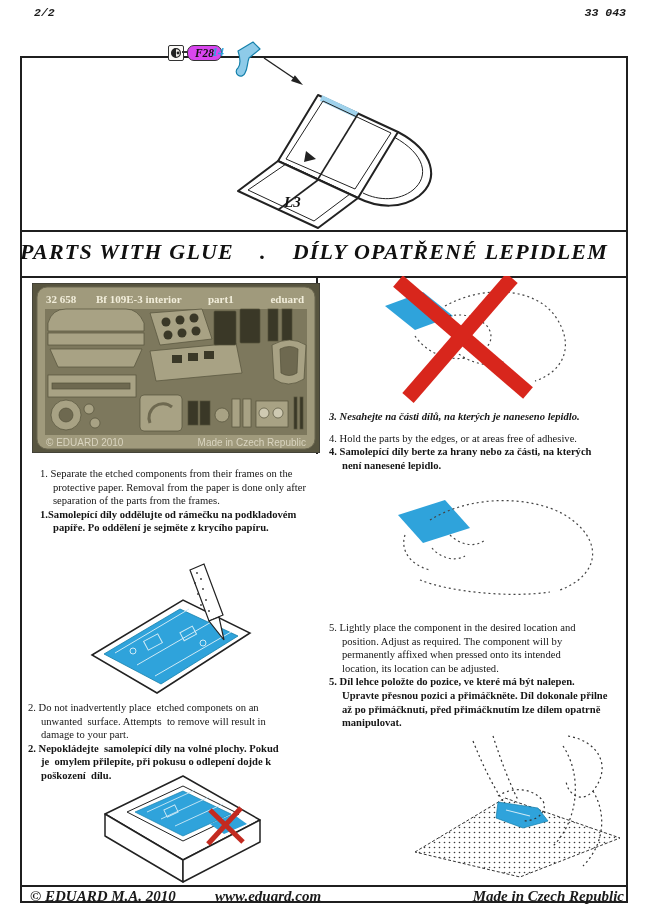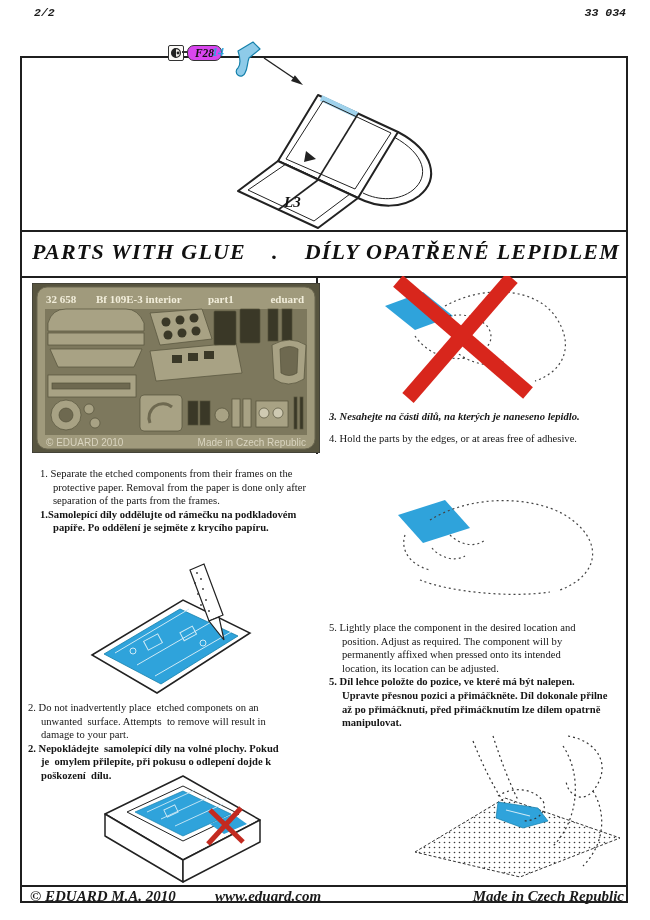--- a/index.html
+++ b/index.html
@@ -21,21 +21,21 @@
   svg text{font-family:"Liberation Serif", serif;}
   .photo-hd{font-weight:bold;font-size:11px;fill:#f2eedb;}
   .photo-ft{font-family:"Liberation Sans", sans-serif;font-size:10px;fill:#d9d4bf;}
 </style>
 </head>
 <body>
 
 <div id="sheet">
 
   <div class="abs hdr" style="left:34px;top:6px;">2/2</div>
-  <div class="abs hdr" style="right:24px;top:6px;">33 034</div>
+  <div class="abs hdr" style="right:24px;top:6px;">33 043</div>
 
   <div class="abs box" style="left:20px;top:56px;width:604px;height:843px;"></div>
   <div class="abs rule" style="left:20px;top:230px;width:608px;height:2px;"></div>
   <div class="abs rule" style="left:20px;top:276px;width:608px;height:2px;"></div>
   <div class="abs rule" style="left:20px;top:885px;width:608px;height:2px;"></div>
   <div class="abs rule" style="left:316px;top:278px;width:2px;height:176px;"></div>
 
   <div class="abs" style="left:168px;top:45px;width:14px;height:14px;border:1.5px solid #333;border-radius:2px;background:#fbfaf7;">
     <svg width="14" height="14" viewBox="0 0 14 14">
       <circle cx="7" cy="7" r="4.4" fill="#f0eee8" stroke="#222" stroke-width="1.2"></circle>
@@ -66,21 +66,21 @@
       <path d="M 168,94 C 204,113 210,141 189,158 C 172,171 148,170 128,160" stroke-width="2"></path>
       <path d="M 164,99 C 195,116 200,138 183,152 C 169,163 149,163 133,155" stroke-width="1"></path>
       <path d="M 48,123 L 128,160 L 88,190 L 8,153 Z" fill="#ffffff" stroke-width="2"></path>
       <path d="M 56,126 L 120,156 L 84,183 L 18,152 Z" stroke-width="1"></path>
       <line x1="88" y1="142" x2="48" y2="172" stroke-width="1.6"></line>
       <path d="M 76,113 L 86,121 L 74,124 Z" fill="#222" stroke="none"></path>
     </g>
   </svg>
   <div class="abs lbl-l3" style="left:284px;top:194px;text-align:center;">L3</div>
 
-  <div class="abs ttl" style="left:32px;top:239px;width:516px;text-align:center;">
+  <div class="abs ttl" style="left:20px;top:239px;width:516px;text-align:center;">
     <span>PARTS WITH GLUE</span><span class="ttl-sep">.</span><span>DÍLY OPATŘENÉ LEPIDLEM</span>
   </div>
 
   <svg class="abs" style="left:32px;top:283px;" width="288" height="170" viewBox="0 0 288 170">
     <rect x="0" y="0" width="288" height="170" fill="#57543f" stroke="#333" stroke-width="1"></rect>
     <rect x="5" y="4" width="278" height="162" rx="10" fill="#a09a7c" stroke="#6b6750" stroke-width="1"></rect>
     <rect x="13" y="26" width="262" height="126" fill="#7d785d"></rect>
     <g fill="#a8a284" stroke="#55523b" stroke-width="0.7">
       <path d="M16,48 L16,40 Q20,26 34,26 L94,26 Q106,26 112,40 L112,48 Z"></path>
       <rect x="16" y="50" width="96" height="12"></rect>
@@ -143,20 +143,22 @@
     </g>
     <g stroke="#D8261C" stroke-width="15">
       <line x1="23" y1="5" x2="153" y2="117"></line>
       <line x1="137" y1="2" x2="33" y2="122"></line>
     </g>
   </svg>
 
   <div class="abs" style="left:329px;top:406px;width:302px;">
     <div class="step cs" style="margin-top:4px;font-style:italic;">3. Nesahejte na části dílů, na kterých je naneseno lepidlo.</div>
     <div class="step" style="margin-top:8px;">4. Hold the parts by the edges, or at areas free of adhesive.</div>
+    <div class="step cs">4. Samolepící díly berte za hrany nebo za části, na kterých
+není nanesené lepidlo.</div>
   </div>
 
   <div class="abs" style="left:40px;top:467px;width:296px;">
     <div class="step">1. Separate the etched components from their frames on the
 protective paper. Removal from the paper is done only after
 separation of the parts from the frames.</div>
     <div class="step cs">1.Samolepící díly oddělujte od rámečku na podkladovém
 papíře. Po oddělení je sejměte z krycího papíru.</div>
   </div>
 

